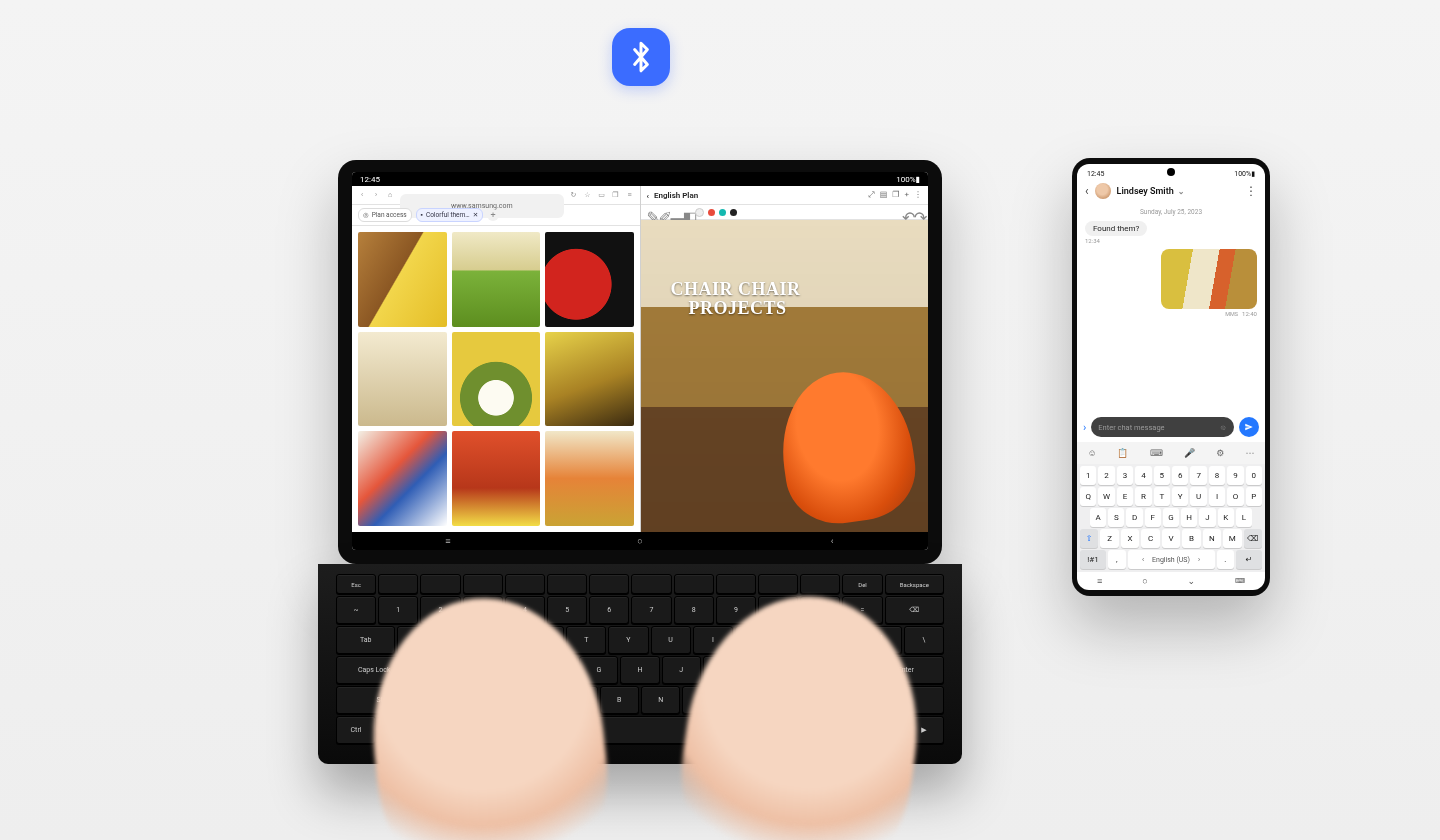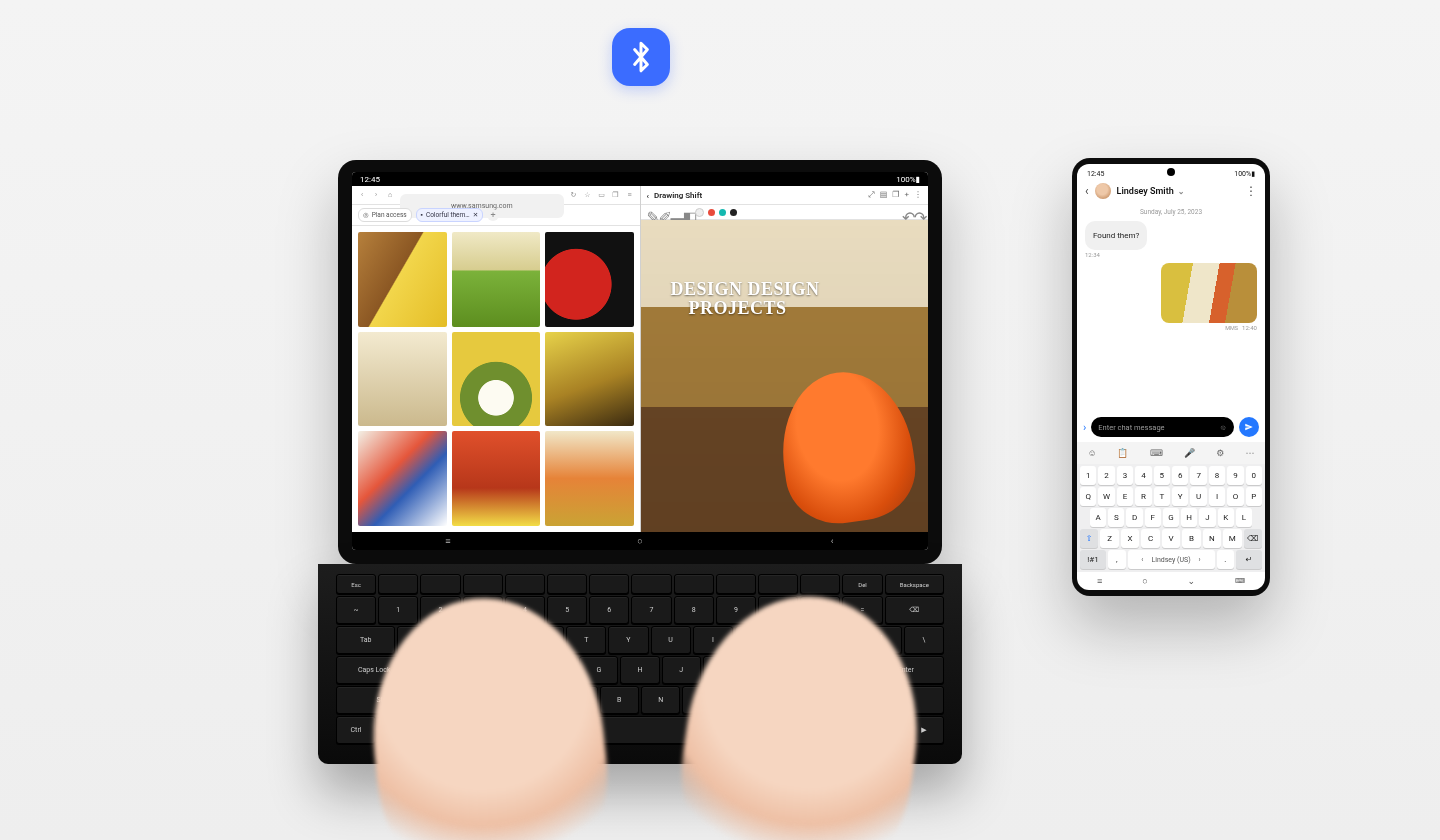--- a/index.html
+++ b/index.html
@@ -73,29 +73,29 @@
   .phone-screen{position:absolute;inset:6px 5px 6px 5px;background:#fff;border-radius:12px;overflow:hidden;display:flex;flex-direction:column;}
   .punch{position:absolute;top:4px;left:50%;transform:translateX(-50%);width:8px;height:8px;border-radius:50%;background:#000;z-index:5;}
   .ph-status{height:14px;font-size:7px;color:#111;display:flex;justify-content:space-between;align-items:flex-end;padding:0 10px;}
   .chat-head{height:26px;display:flex;align-items:center;gap:6px;padding:0 8px;}
   .chat-head .back-ic{color:#444;font-size:12px;}
   .avatar{width:16px;height:16px;border-radius:50%;background:radial-gradient(circle at 45% 40%,#eec8a8 0 40%,#b57846 100%);}
   .chat-name{font-size:9px;font-weight:600;color:#111;display:flex;align-items:center;gap:4px;}
   .more-ic{margin-left:auto;color:#444;font-size:12px;}
   .chat-body{flex:1;background:#fff;display:flex;flex-direction:column;align-items:center;padding:4px 8px;gap:5px;}
   .chat-date{font-size:6.5px;color:#9a9a9a;}
-  .bubble-in{align-self:flex-start;background:#f0f0f0;border-radius:10px;padding:10px 8px;font-size:8px;color:#222;}
+  .bubble-in{align-self:flex-start;background:#f0f0f0;border-radius:10px;padding:3px 8px;font-size:8px;color:#222;}
   .img-msg{align-self:flex-end;display:flex;flex-direction:column;align-items:flex-end;gap:1px;}
   .img-time{font-size:6px;color:#9a9a9a;}
   .msg-thumb{width:96px;height:60px;border-radius:8px;background:
      linear-gradient(100deg,#d9bf3f 0 30%,#efe6c9 30% 55%,#d7612c 55% 70%,#b98f3a 70% 100%);}
   .mms-tag{font-size:5.5px;color:#9a9a9a;align-self:flex-end;}
   .compose{height:30px;display:flex;align-items:center;gap:5px;padding:0 6px;}
   .comp-chev{color:#2478ff;font-size:11px;}
-  .comp-field{flex:1;height:20px;border-radius:10px;background:#000000;font-size:7.5px;color:#9a9a9a;display:flex;align-items:center;padding:0 7px;justify-content:space-between;}
+  .comp-field{flex:1;height:20px;border-radius:10px;background:#404040;font-size:7.5px;color:#9a9a9a;display:flex;align-items:center;padding:0 7px;justify-content:space-between;}
   .send-btn{width:20px;height:20px;border-radius:50%;background:#2478ff;display:flex;align-items:center;justify-content:center;color:#fff;}
   .ph-tool{height:22px;background:#f4f4f4;display:flex;justify-content:space-around;align-items:center;color:#666;font-size:9px;}
   .ph-kbd{background:#efeff0;padding:2px 3px 3px;display:flex;flex-direction:column;gap:2px;}
   .pkrow{display:flex;gap:2px;}
   .pkey{flex:1;height:19px;background:#fff;border-radius:3px;box-shadow:0 1px 0 rgba(0,0,0,0.15);font-size:8px;color:#222;display:flex;align-items:center;justify-content:center;}
   .pkey.mod{background:#dfe0e2;}
   .pkey.acc{background:#dfe0e2;color:#2478ff;}
   .pkey.sp{flex:4;font-size:7px;color:#555;display:flex;align-items:center;justify-content:center;gap:8px;}
   .pkrow.mid{padding:0 10px;}
   .ph-nav{height:18px;display:flex;justify-content:space-around;align-items:center;color:#555;font-size:9px;}
@@ -155,21 +155,21 @@
           <div class="tile t7"></div>
             <div class="tile t8"></div>
             <div class="tile t9"></div>
         </div>
       </div>
 
       <div class="split-pane">
         <div class="note-top">
           <div class="nt-left">
               <span>‹</span>
-              <span>Drawing Shift</span>
+              <span>English Plan</span>
             </div>
           <div class="nt-right">
             <span>⤢</span>
             <span>▤</span>
             <span>❐</span>
             <span>+</span>
             <span>⋮</span>
           </div>
         </div>
         <div class="note-tools">
@@ -181,21 +181,21 @@
           <span class="tool-sw sw-r"></span>
           <span class="tool-sw sw-t"></span>
           <span class="tool-sw sw-k"></span>
           <span style="flex:1"></span>
           <span class="tool-ic">↶</span>
           <span class="tool-ic">↷</span>
         </div>
         <div class="note-canvas">
           <div class="chair"></div>
           <div class="hand-text">
-            <span>DESIGN DESIGN</span><br>
+            <span>CHAIR CHAIR</span><br>
             <span style="margin-left:18px">PROJECTS</span>
           </div>
         </div>
       </div>
     </div>
     <div class="tab-nav">
       <span>≡</span>
       <span>○</span>
       <span>‹</span>
     </div>
@@ -393,21 +393,21 @@
           <div class="pkey">B</div>
           <div class="pkey">N</div>
           <div class="pkey">M</div>
         <div class="pkey mod">⌫</div>
       </div>
       <div class="pkrow">
         <div class="pkey mod" style="flex:1.2">!#1</div>
         <div class="pkey" style="flex:0.8">,</div>
         <div class="pkey sp">
             <span>‹</span>
-            <span>Lindsey (US)</span>
+            <span>English (US)</span>
             <span>›</span>
           </div>
         <div class="pkey" style="flex:0.8">.</div>
         <div class="pkey mod" style="flex:1.2">↵</div>
       </div>
     </div>
     <div class="ph-nav">
       <span>≡</span>
       <span>○</span>
       <span>⌄</span>

